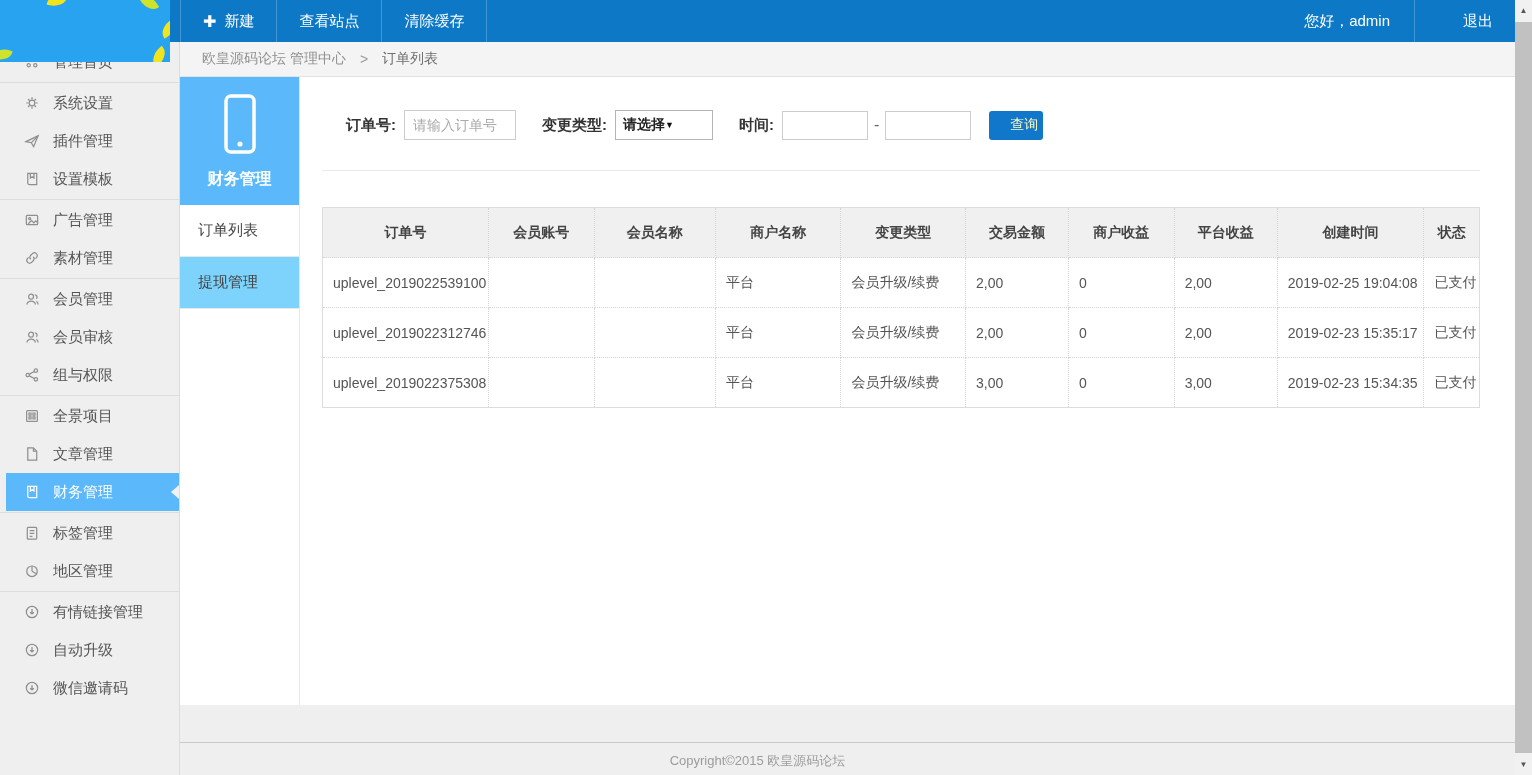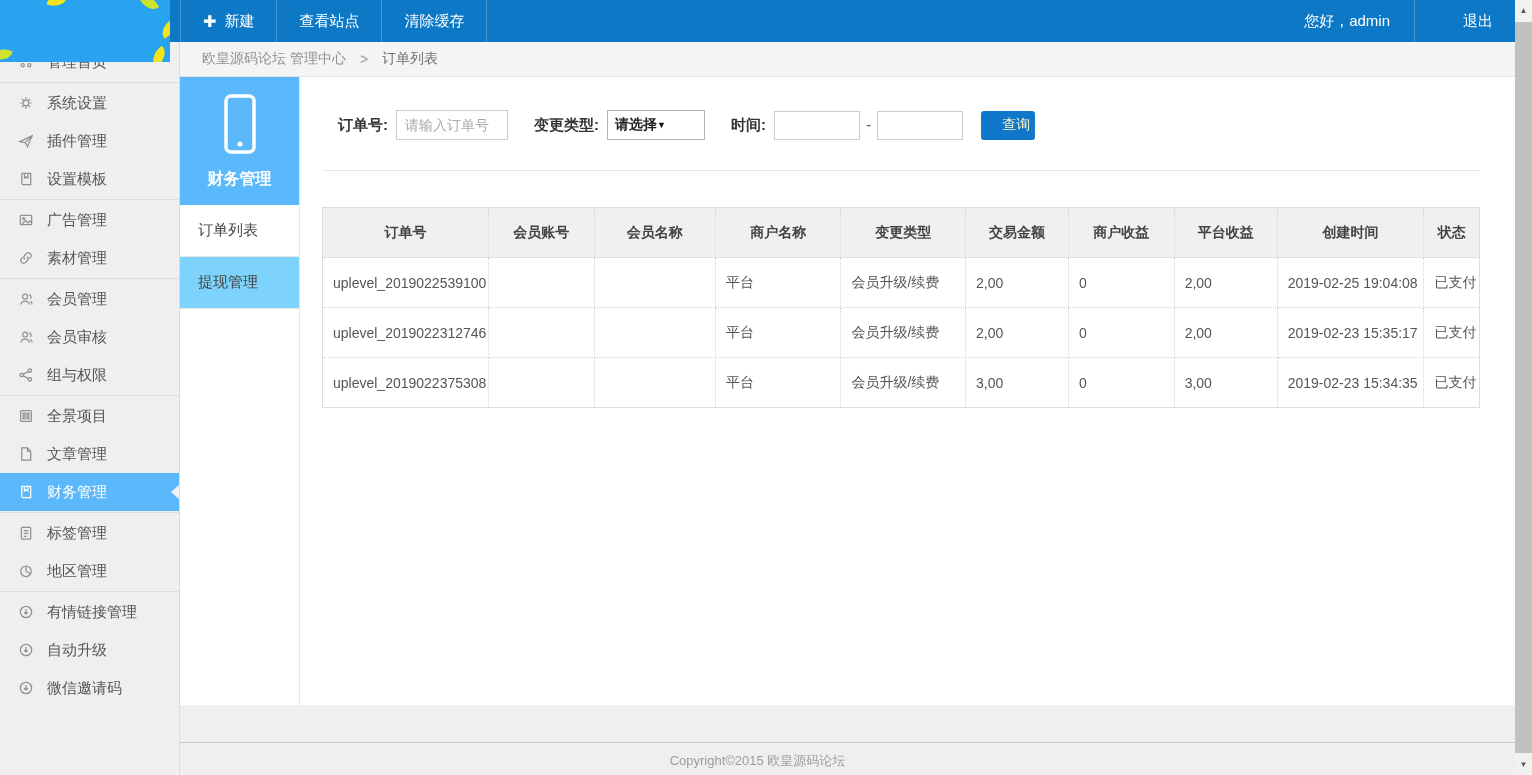--- a/index.html
+++ b/index.html
@@ -23,37 +23,37 @@
 
   
   .breadcrumb { position:absolute; left:180px; top:42px; right:17px; height:35px; background:#f4f4f4; border-bottom:1px solid #e3e3e3; display:flex; align-items:center; padding-left:22px; font-size:14px; color:#8f8f8f; z-index:3; }
   .breadcrumb .sep { margin:0 14px; color:#9a9a9a; }
   .breadcrumb .current { color:#6e6e6e; }
 
   
   .sidebar { position:absolute; left:0; top:42px; bottom:0; width:180px; background:#efefef; border-right:1px solid #dcdcdc; z-index:2; }
   .sgroup { border-bottom:1px solid #dcdcdc; padding:1px 0; }
   .sgroup:last-child { border-bottom:none; }
-  .sitem { height:38px; display:flex; align-items:center; padding-left:18px; font-size:15px; color:#555; cursor:pointer; position:relative; }
+  .sitem { height:38px; display:flex; align-items:center; padding-left:18px; font-size:15px; color:#555; cursor:pointer; position:relative;margin-left:6px; }
   .sitem svg { width:16px; height:16px; margin-right:13px; stroke:#8f8f8f; fill:none; stroke-width:1.3; flex:none; }
   .sitem.active { background:#5bb8fa; color:#fff; }
   .sitem.active svg { stroke:#fff; }
   .sitem.active .notch { position:absolute; right:0; top:50%; margin-top:-7px; width:0; height:0; border-top:7px solid transparent; border-bottom:7px solid transparent; border-right:8px solid #f2f2f2; }
 
   
   .submenu { position:absolute; left:180px; top:77px; width:120px; height:628px; background:#fff; border-right:1px solid #e8e8e8; z-index:2; }
   .submenu-head { height:128px; background:#5bb8fa; display:flex; flex-direction:column; align-items:center; justify-content:center; color:#fff; }
   .submenu-head svg { margin-bottom:12px; }
   .submenu-title { font-size:16px; font-weight:bold; }
   .submenu-item { height:52px; display:flex; align-items:center; padding-left:18px; font-size:15px; color:#444; border-bottom:1px solid #e8e8e8; cursor:pointer; background:#fff; }
   .submenu-item.alt { background:#7dd3fc; }
 
   
   .main { position:absolute; left:300px; top:77px; right:17px; height:628px; background:#fff; padding:33px 35px 0 22px; z-index:1; }
-  .form-row { display:flex; align-items:center; margin-left:16px; }
+  .form-row { display:flex; align-items:center; margin-left:24px; }
   .flabel { font-size:15px; color:#333; font-weight:bold; margin-right:8px; }
   .finput { width:112px; height:30px; border:1px solid #ccc; font-size:14px; color:#333; padding:0 8px; outline:none; }
   .finput::placeholder { color:#aaa; }
   .gap { width:26px; }
   .select { width:98px; height:30px; border:1px solid #b5b5b5; display:flex; align-items:center; justify-content:flex-start; padding:0 7px; font-size:14px; color:#222; font-weight:bold; background:#fff; cursor:pointer; }
   .caret { font-size:9px; color:#111; }
   .tinput { width:86px; height:29px; border:1px solid #ccc; padding:0 6px; font-size:13px; }
   .dash { margin:0 6px; color:#666; }
   .search-btn { margin-left:18px; width:54px; height:29px; background:#1177ca; color:#fef9c3; border:none; border-radius:3px; font-size:14px; cursor:pointer; font-family:Liberation Mono, monospace;padding-left:16px; }
   .form-divider { border-bottom:1px solid #e8e8e8; margin:30px 0 0 0; }

